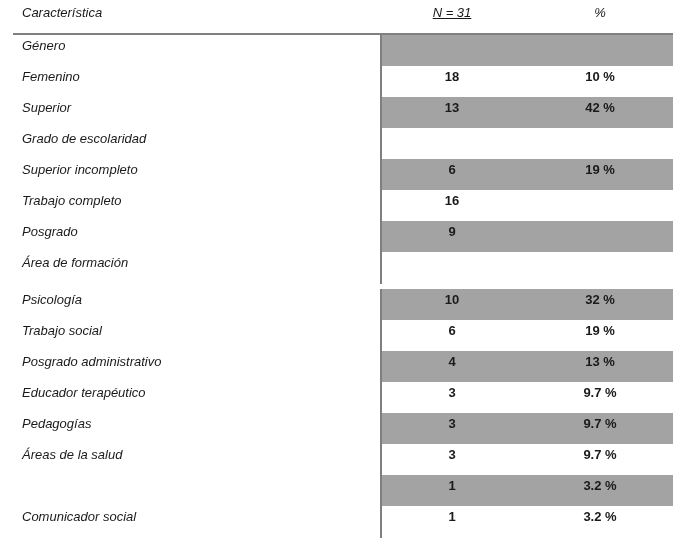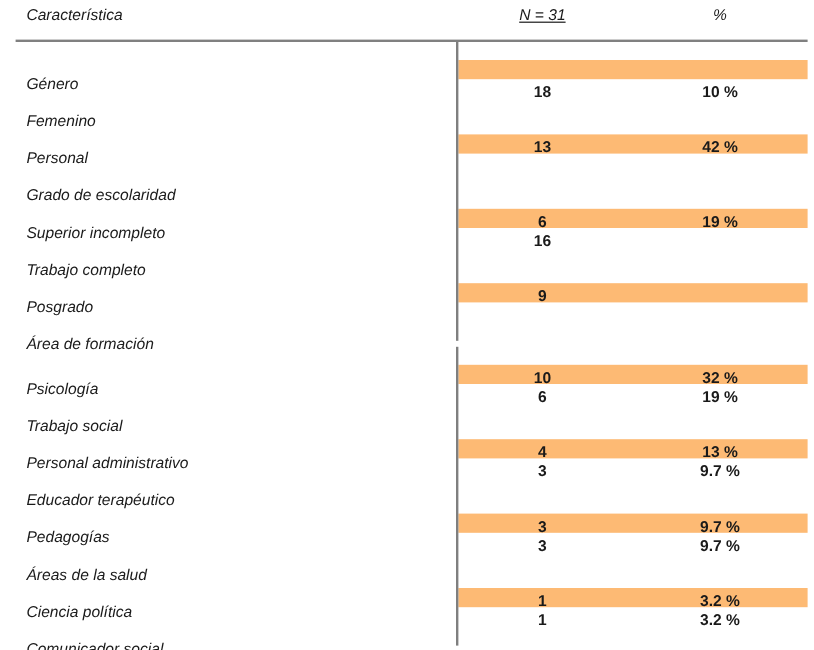--- a/index.html
+++ b/index.html
@@ -7,23 +7,23 @@
          font-family: "Liberation Sans", sans-serif; color: #1a1a1a; font-size: 13px; }
   .hdr { position: absolute; top: 4px; height: 18px; font-style: italic; line-height: 18px; }
   .hdr-char { left: 22px; }
   .hdr-n { left: 400px; width: 104px; text-align: center; text-decoration: underline; }
   .hdr-pct { left: 548px; width: 104px; text-align: center; }
   .top-rule { position: absolute; left: 13px; top: 33px; width: 660px; height: 2px; background: #808080; }
   .vrule { position: absolute; left: 380px; width: 2px; background: #7f7f7f; }
   .vrule.a { top: 35px; height: 249px; }
   .vrule.b { top: 289px; height: 249px; }
   .row { position: absolute; left: 13px; width: 660px; height: 31px; }
-  .row .lab { position: absolute; left: 9px; top: 2px; font-style: italic; line-height: 18px; white-space: nowrap; margin-top: 24px; }
+  .row .lab { position: absolute; left: 9px; top: 2px; font-style: italic; line-height: 18px; white-space: nowrap; }
   .row .cells { position: absolute; left: 369px; right: 0; top: 0; bottom: 0; font-weight: bold; }
-  .row.shade .cells { background: #fdba74; margin-top: 15px; }
+  .row.shade .cells { background: #a3a3a3; }
   .row .n { position: absolute; left: 18px; width: 104px; top: 2px; text-align: center; line-height: 18px; }
   .row .p { position: absolute; left: 166px; width: 104px; top: 2px; text-align: center; line-height: 18px; }
 </style>
 </head>
 <body>
 
 <div class="hdr hdr-char">Característica</div>
 <div class="hdr hdr-n">N = 31</div>
 <div class="hdr hdr-pct">%</div>
 <div class="top-rule"></div>
@@ -37,21 +37,21 @@
       </div>
     </div>
     <div class="row" style="top: 66px;">
       <span class="lab">Femenino</span>
       <div class="cells">
         <span class="n">18</span>
         <span class="p">10 %</span>
       </div>
     </div>
     <div class="row shade" style="top: 97px;">
-      <span class="lab">Personal</span>
+      <span class="lab">Superior</span>
       <div class="cells">
         <span class="n">13</span>
         <span class="p">42 %</span>
       </div>
     </div>
     <div class="row" style="top: 128px;">
       <span class="lab">Grado de escolaridad</span>
       <div class="cells">
         <span class="n"></span>
         <span class="p"></span>
@@ -91,21 +91,21 @@
       </div>
     </div>
     <div class="row" style="top: 320px;">
       <span class="lab">Trabajo social</span>
       <div class="cells">
         <span class="n">6</span>
         <span class="p">19 %</span>
       </div>
     </div>
     <div class="row shade" style="top: 351px;">
-      <span class="lab">Personal administrativo</span>
+      <span class="lab">Posgrado administrativo</span>
       <div class="cells">
         <span class="n">4</span>
         <span class="p">13 %</span>
       </div>
     </div>
     <div class="row" style="top: 382px;">
       <span class="lab">Educador terapéutico</span>
       <div class="cells">
         <span class="n">3</span>
         <span class="p">9.7 %</span>
@@ -119,21 +119,20 @@
       </div>
     </div>
     <div class="row" style="top: 444px;">
       <span class="lab">Áreas de la salud</span>
       <div class="cells">
         <span class="n">3</span>
         <span class="p">9.7 %</span>
       </div>
     </div>
     <div class="row shade" style="top: 475px;">
-      <span class="lab">Ciencia política</span>
       <div class="cells">
         <span class="n">1</span>
         <span class="p">3.2 %</span>
       </div>
     </div>
     <div class="row" style="top: 506px;">
       <span class="lab">Comunicador social</span>
       <div class="cells">
         <span class="n">1</span>
         <span class="p">3.2 %</span>

